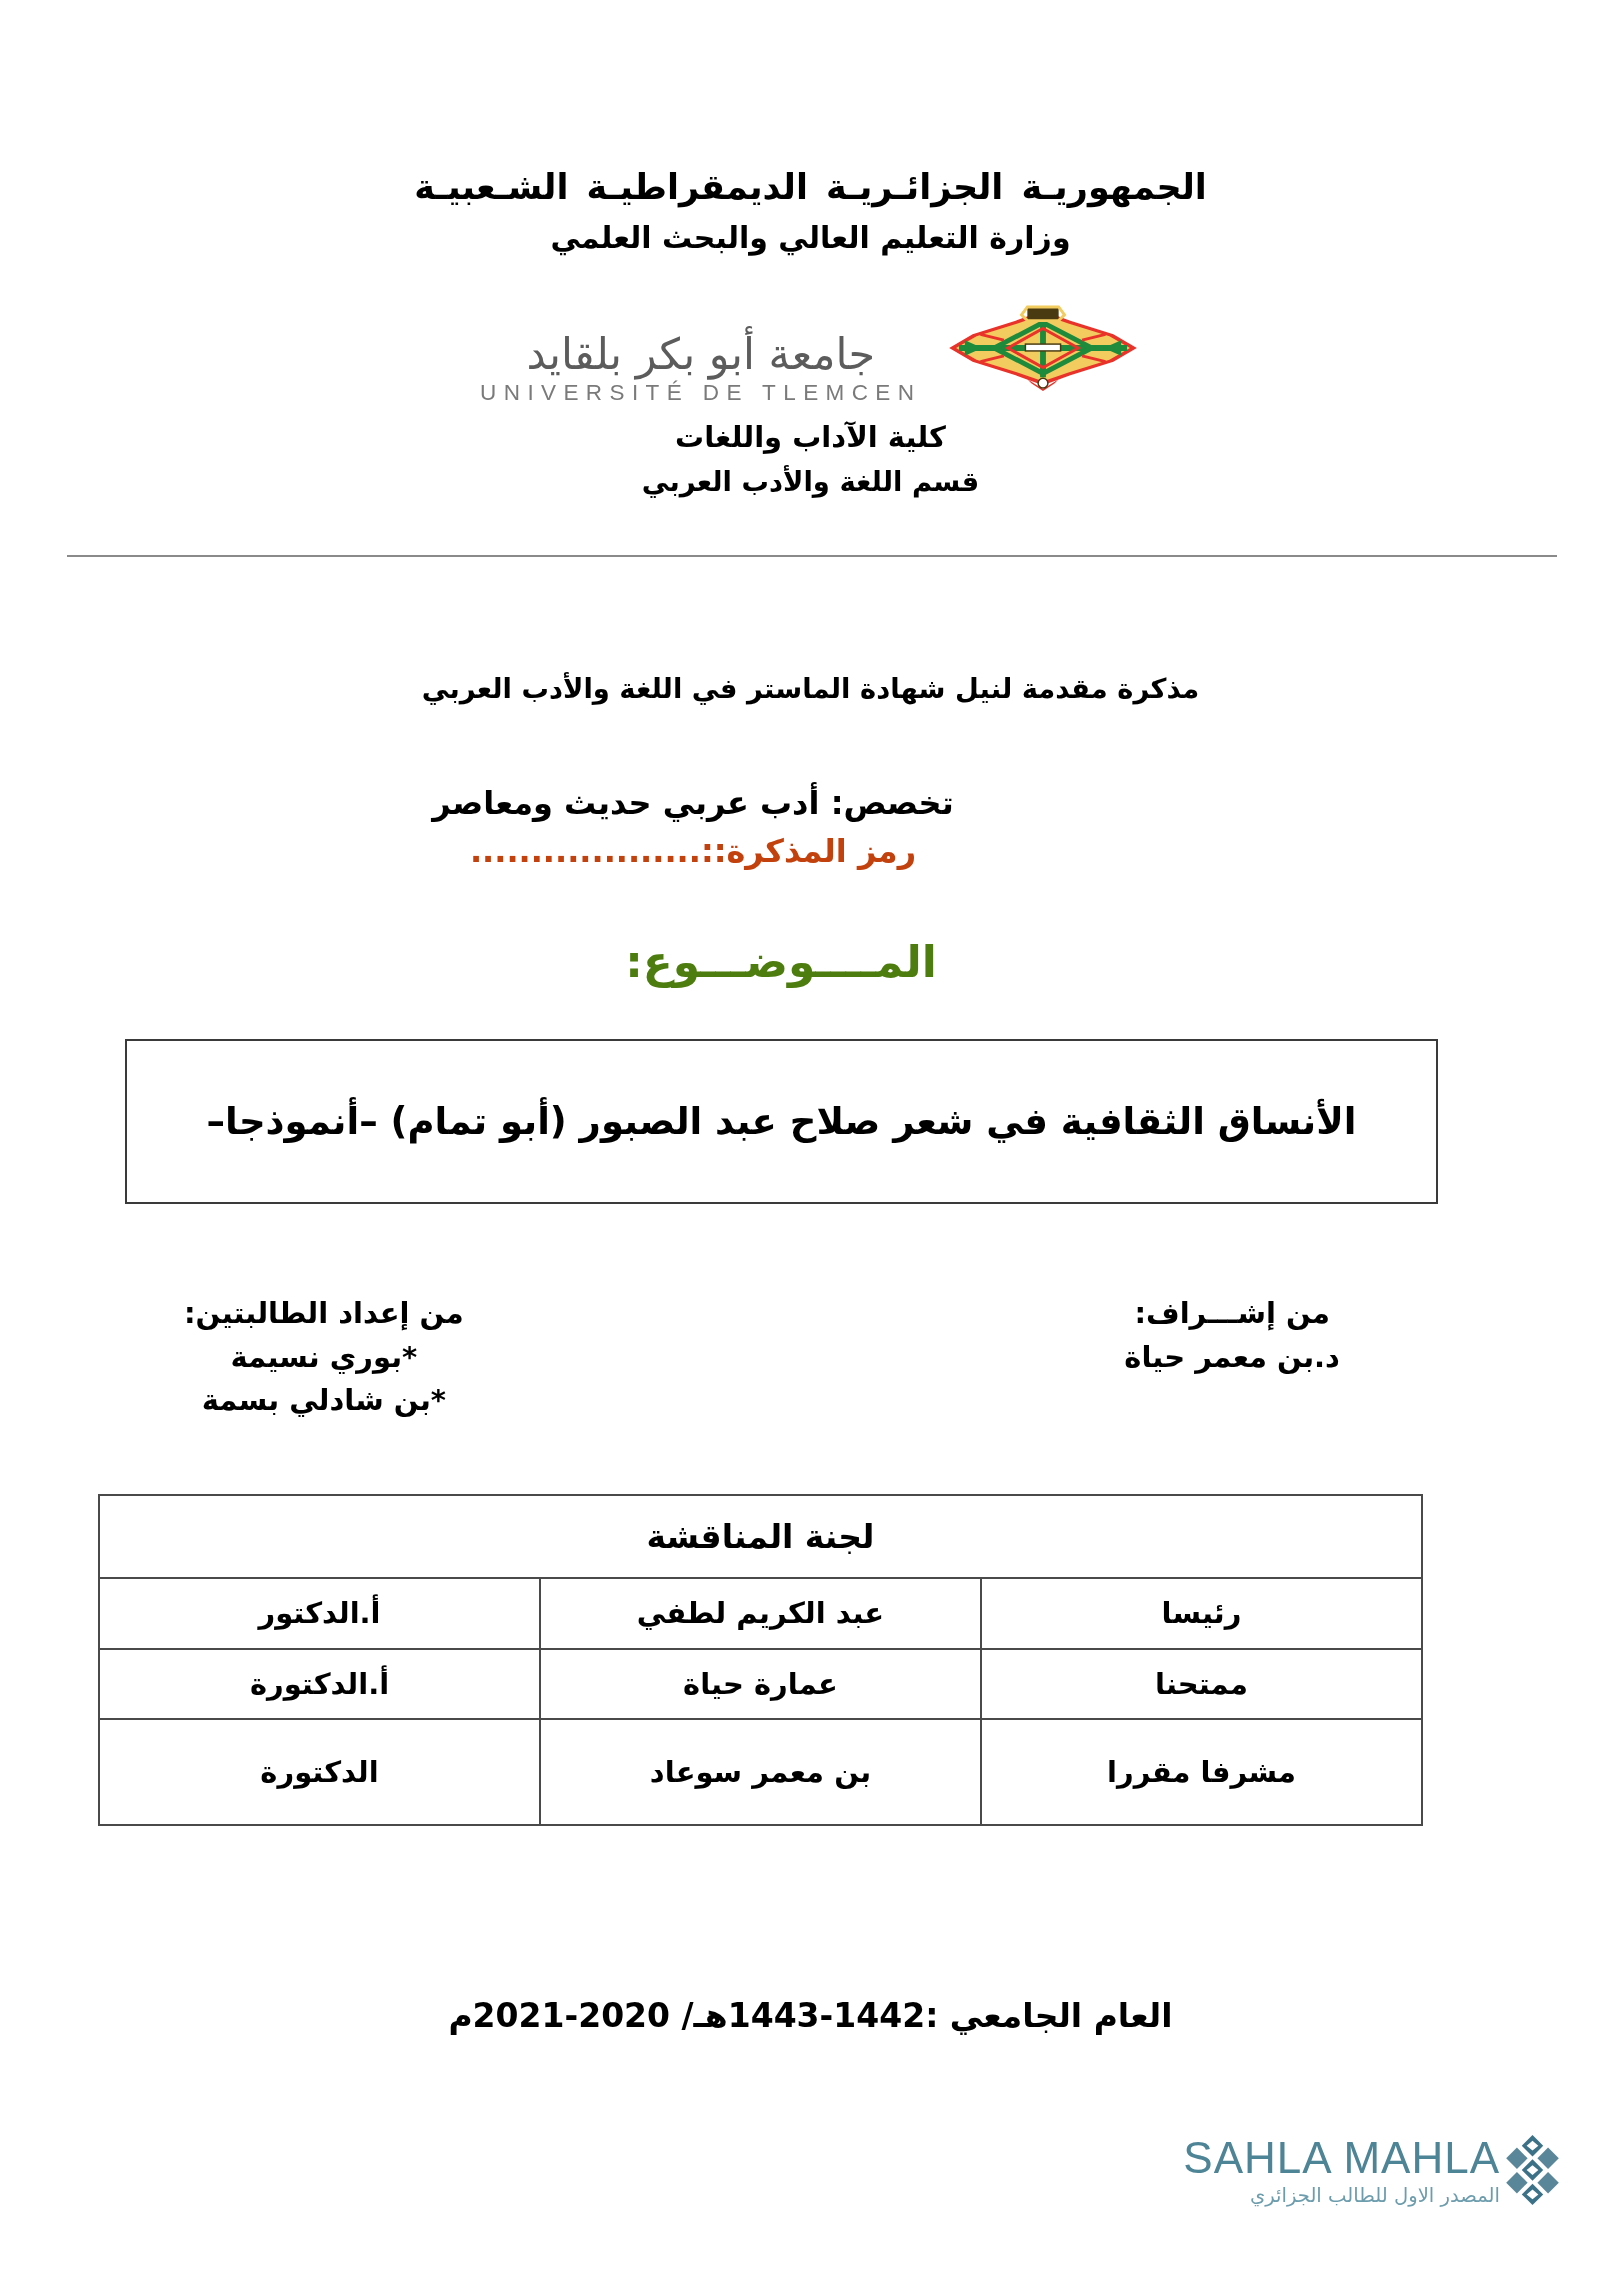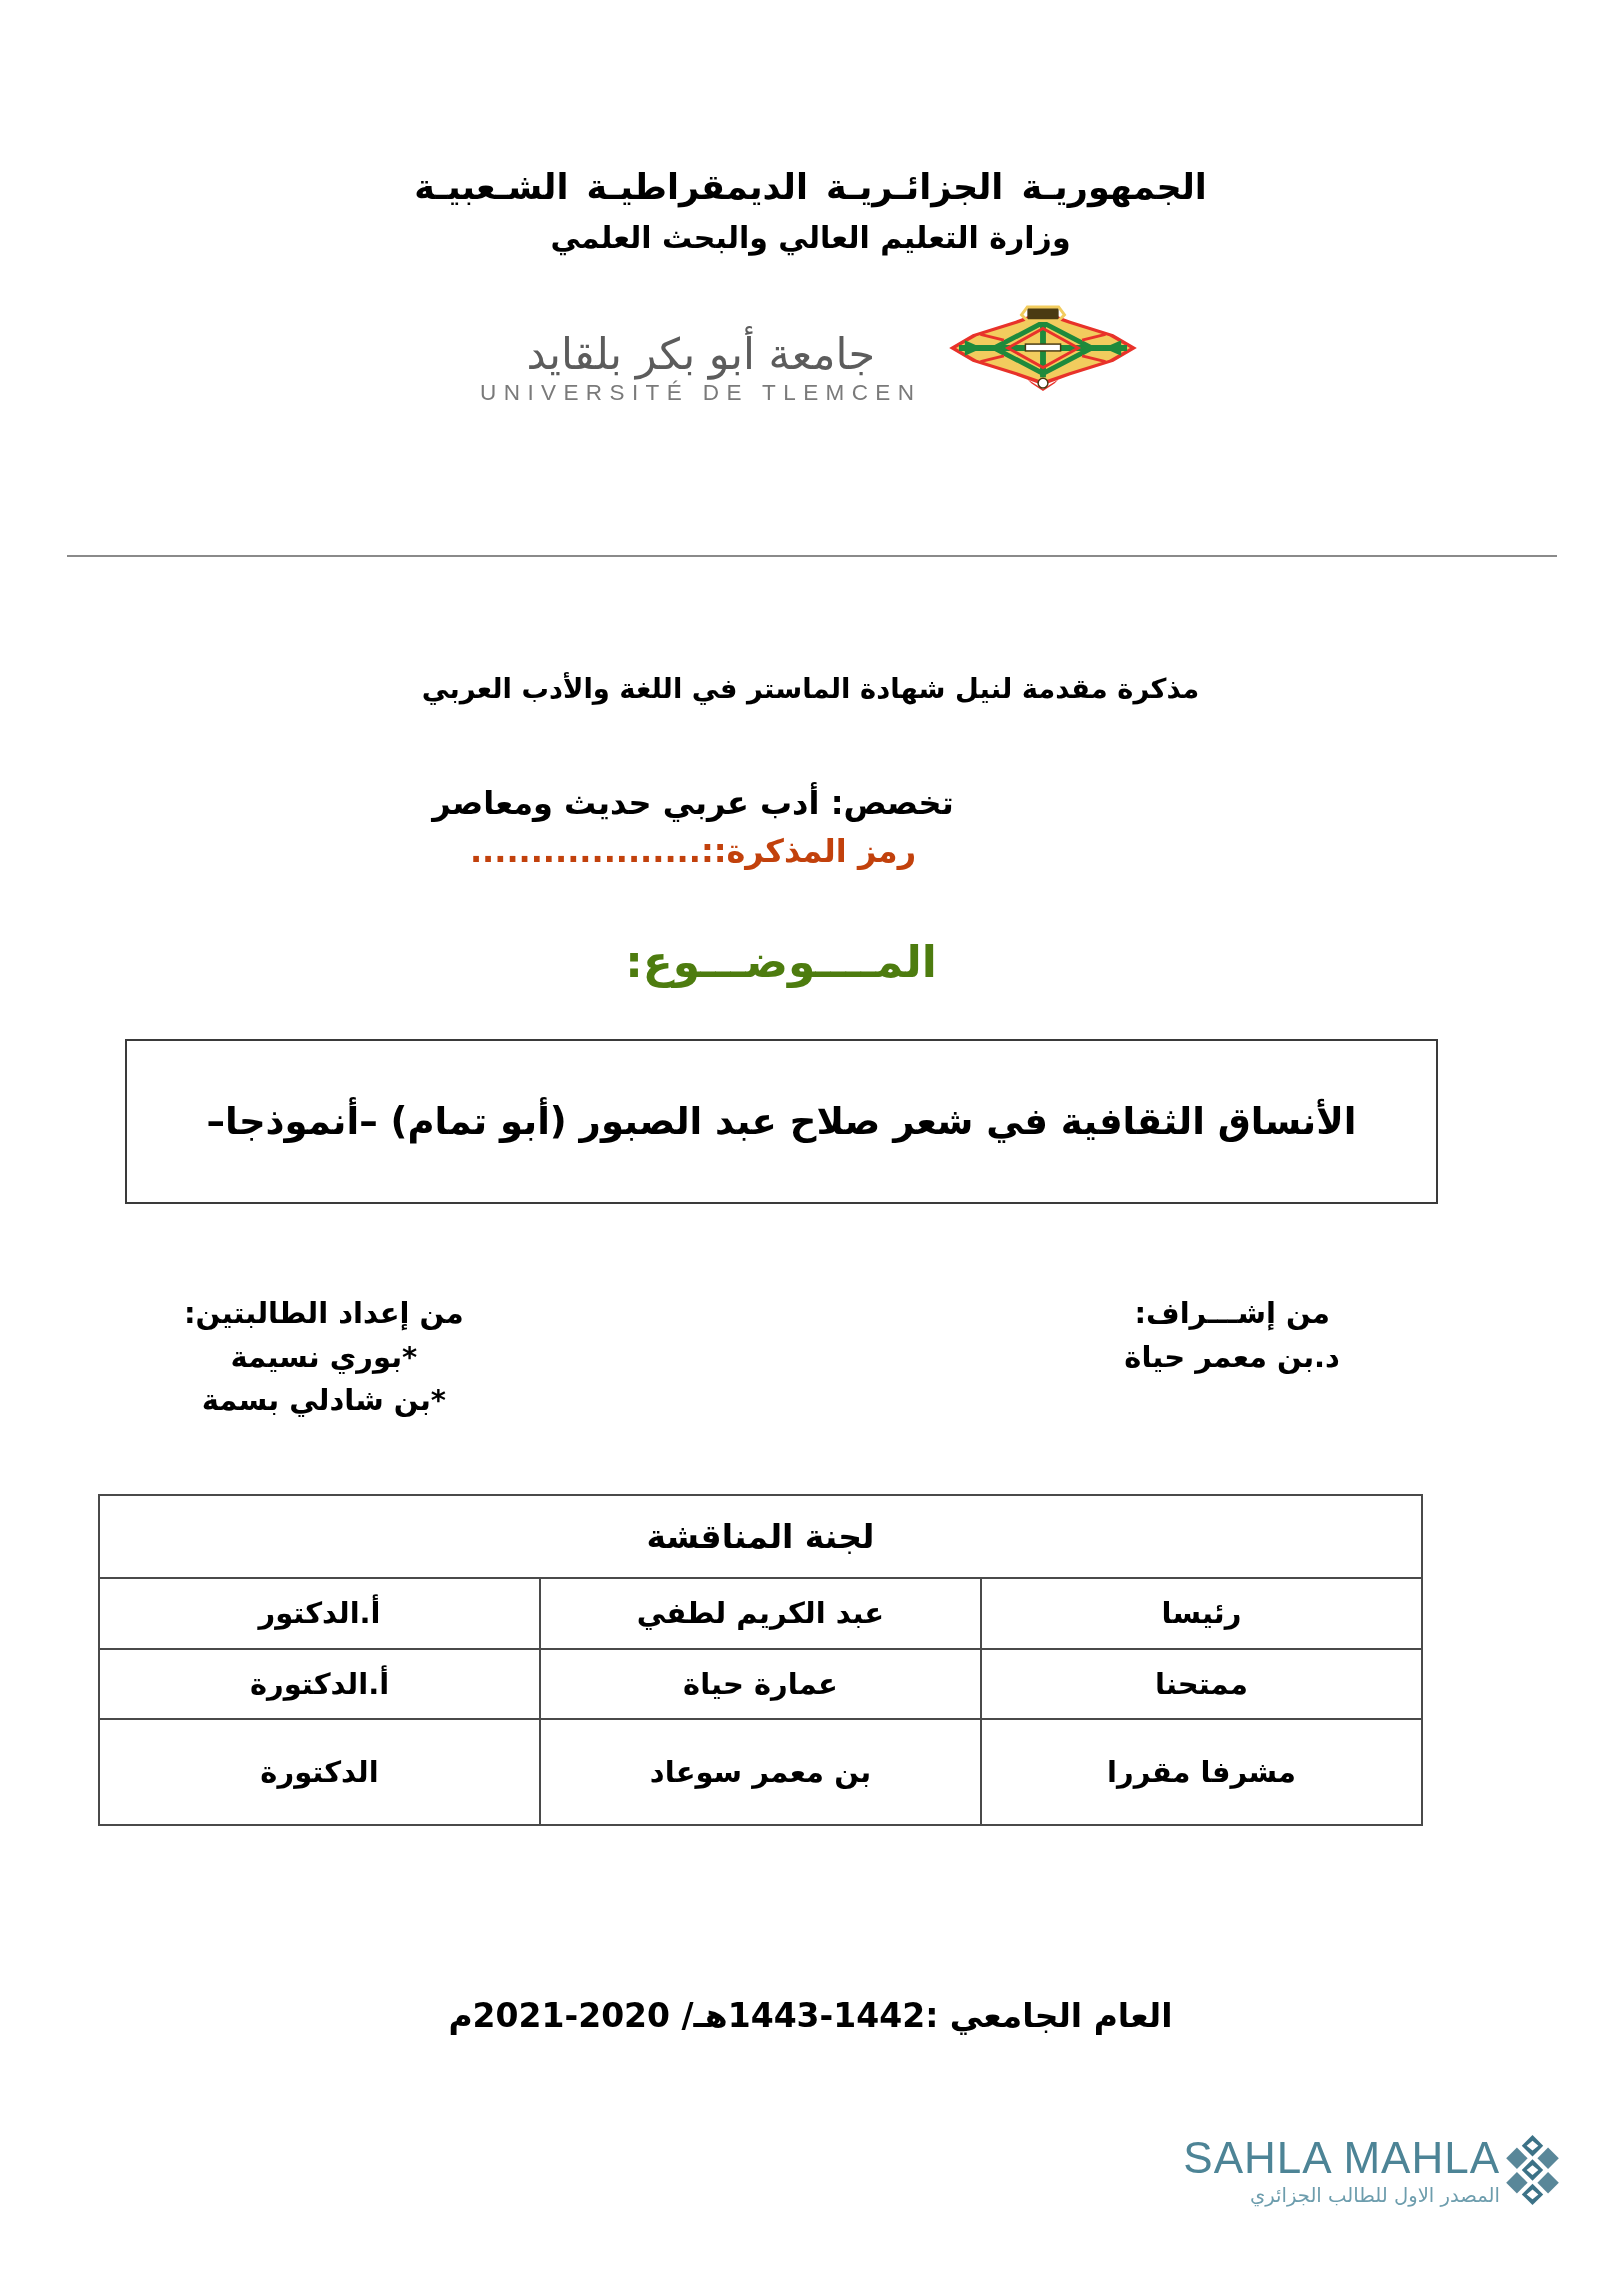--- a/index.html
+++ b/index.html
@@ -332,20 +332,24 @@
         <path d="M84 76 L100 86 L116 76 L112 80 L100 88 L88 80 Z" fill="#E8322A"></path>
         <circle cx="100" cy="80" r="5" fill="#ffffff" stroke="#4A3A12" stroke-width="1.5"></circle>
       </g>
     </svg>
     <div class="logo-text-wrap">
       <div class="logo-ar">جامعة أبو بكر بلقايد</div>
       <div class="logo-fr">UNIVERSITÉ DE TLEMCEN</div>
     </div>
   </div>
 
+  <div class="faculty-block">
+    <div class="faculty-line">كلية الآداب واللغات</div>
+    <div class="dept-line">قسم اللغة والأدب العربي</div>
+  </div>
 
   <div class="rule"></div>
 
   <div class="submission">مذكرة مقدمة لنيل شهادة الماستر في اللغة والأدب العربي</div>
 
   <div class="spec-block">
     <div class="spec-line">تخصص: أدب عربي حديث ومعاصر</div>
     <div class="code-line">رمز المذكرة::...................</div>
   </div>
 

